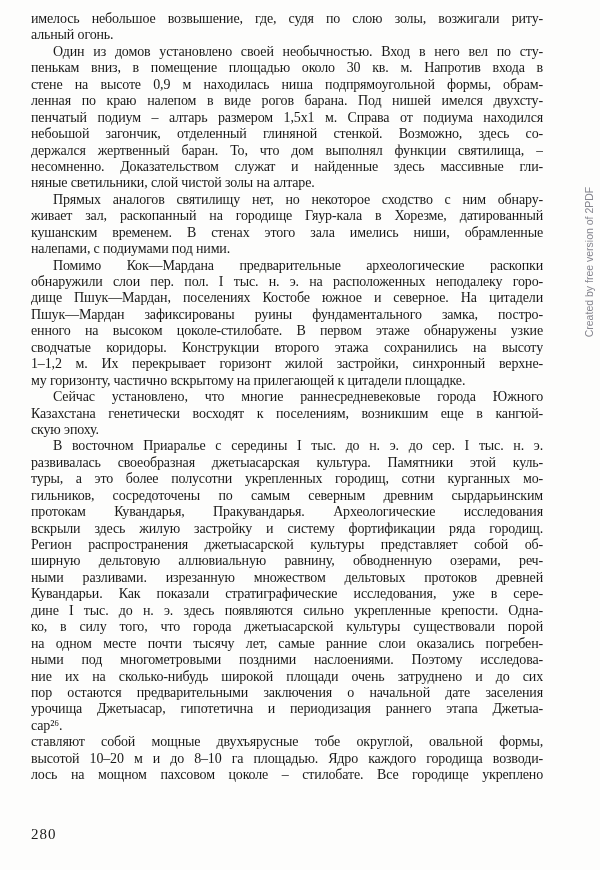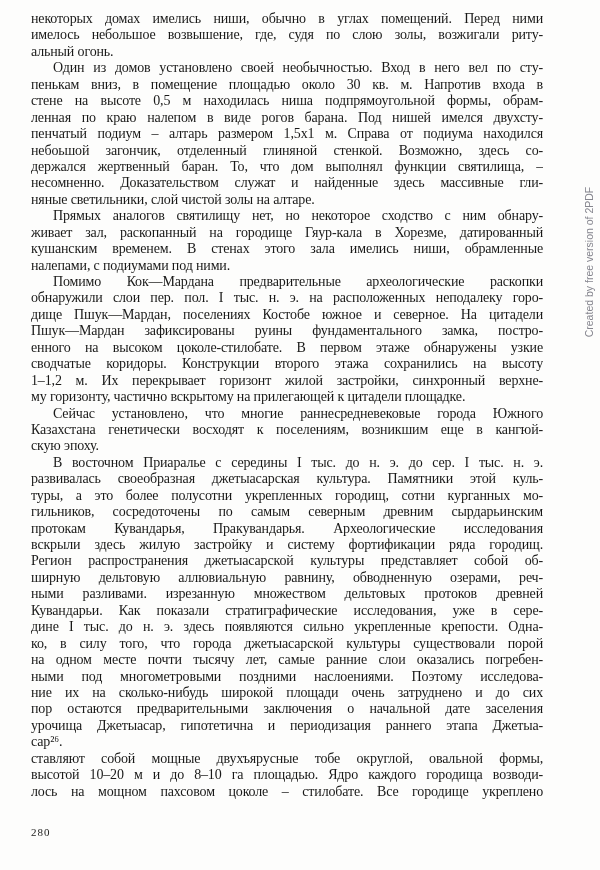--- a/index.html
+++ b/index.html
@@ -28,21 +28,21 @@
     text-align-last: justify;
     letter-spacing: -0.15px;
     white-space: normal;
   }
   .line.indent { text-indent: 22px; }
   .line.lastline { text-align-last: left; }
   .page-number {
     position: absolute;
     left: 31px;
     top: 826px;
-    font-size: 11px;
+    font-size: 15px;
     letter-spacing: 1px;
     color: #1c1c1b;
   }
   .watermark {
     position: absolute;
     left: 504px;
     top: 255px;
     width: 170px;
     height: 14px;
     transform: rotate(-90deg);
@@ -54,28 +54,27 @@
     text-align: center;
     white-space: nowrap;
   }
 </style>
 </head>
 <body>
 
 <div class="page">
   <div class="text-block">
       <div class="para">
-        <div class="line">некоторых домах имелись ниши, обычно в углах помещений. Перед ними</div>
         <div class="line">имелось небольшое возвышение, где, судя по слою золы, возжигали риту-</div>
         <div class="line lastline">альный огонь.</div>
       </div>
       <div class="para">
         <div class="line indent">Один из домов установлено своей необычностью. Вход в него вел по сту-</div>
         <div class="line">пенькам вниз, в помещение площадью около 30 кв. м. Напротив входа в</div>
-        <div class="line">стене на высоте 0,5 м находилась ниша подпрямоугольной формы, обрам-</div>
+        <div class="line">стене на высоте 0,9 м находилась ниша подпрямоугольной формы, обрам-</div>
         <div class="line">ленная по краю налепом в виде рогов барана. Под нишей имелся двухсту-</div>
         <div class="line">пенчатый подиум – алтарь размером 1,5х1 м. Справа от подиума находился</div>
         <div class="line">небоьшой загончик, отделенный глиняной стенкой. Возможно, здесь со-</div>
         <div class="line">держался жертвенный баран. То, что дом выполнял функции святилища, –</div>
         <div class="line">несомненно. Доказательством служат и найденные здесь массивные гли-</div>
         <div class="line lastline">няные светильники, слой чистой золы на алтаре.</div>
       </div>
       <div class="para">
         <div class="line indent">Прямых аналогов святилищу нет, но некоторое сходство с ним обнару-</div>
         <div class="line">живает зал, раскопанный на городище Гяур-кала в Хорезме, датированный</div>

